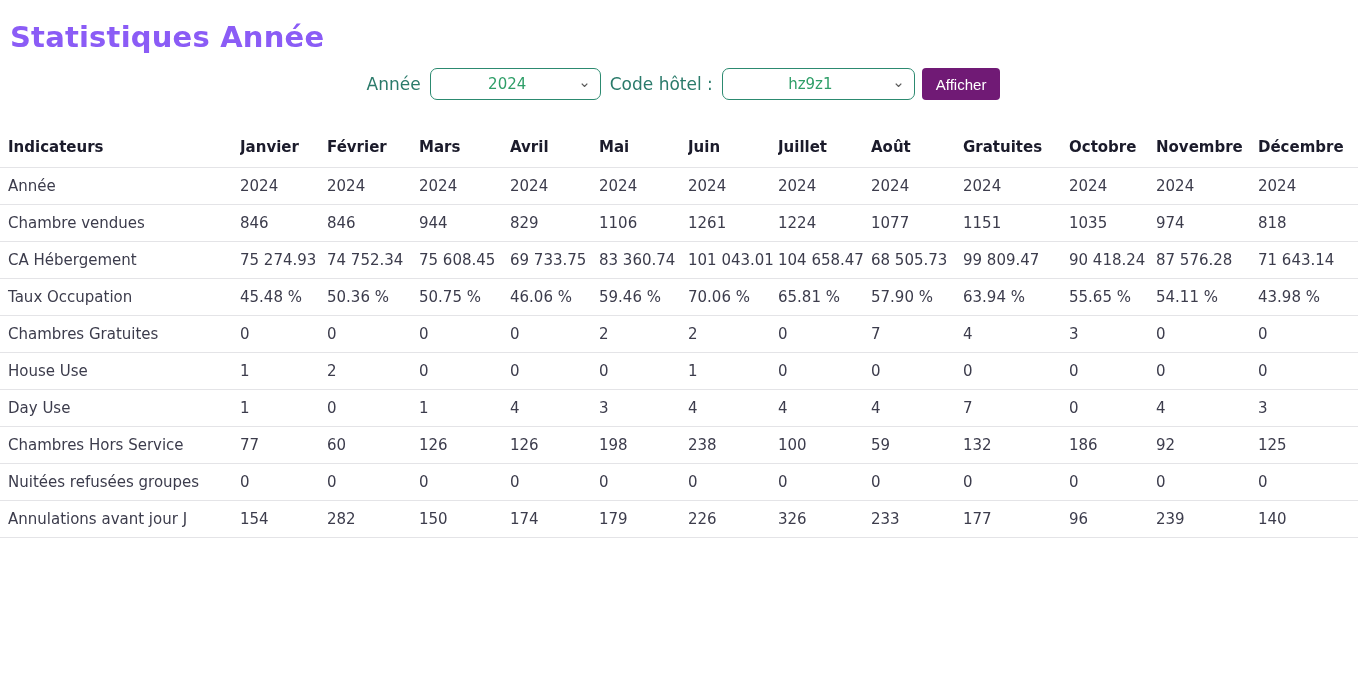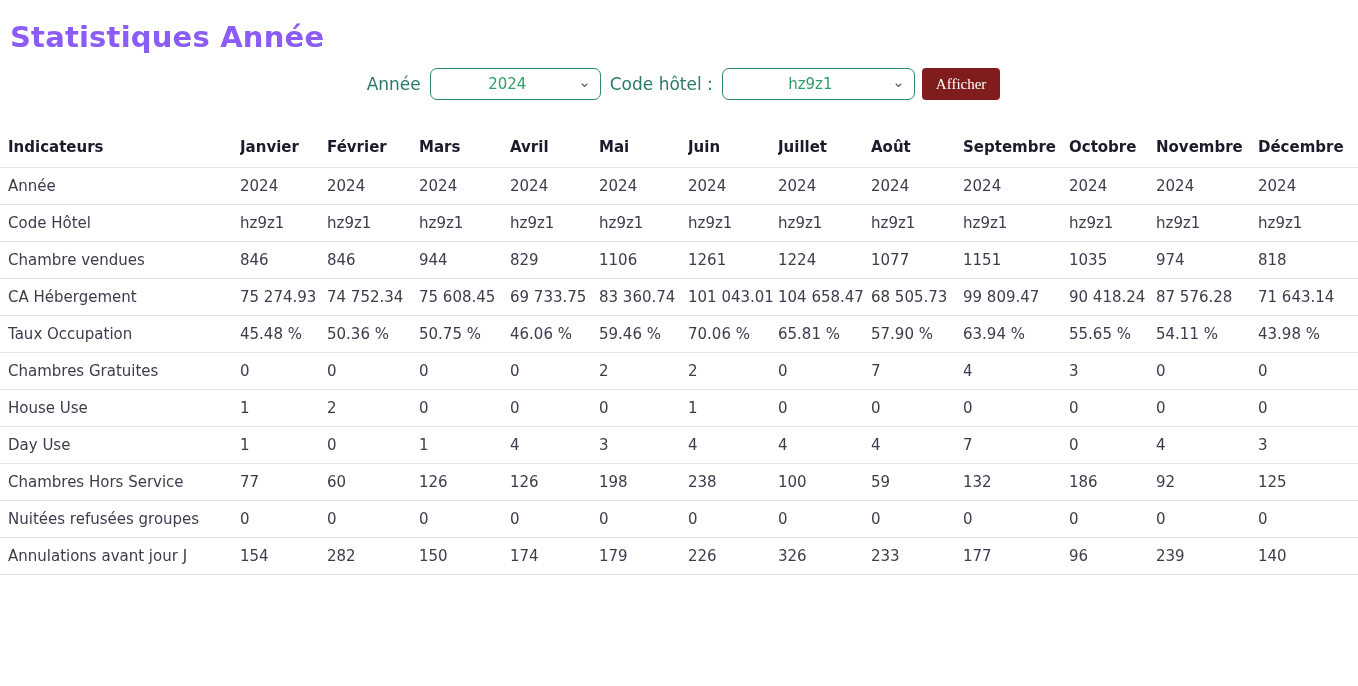--- a/index.html
+++ b/index.html
@@ -59,26 +59,26 @@
     color: #5a5a5a;
     font-size: 15px;
     pointer-events: none;
     line-height: 1;
   }
 
   .btn {
     margin-left: 7px;
     height: 32px;
     padding: 0 14px;
-    background: #7f1d1d;
+    background: #701a75;
     color: #ffffff;
     border: none;
     border-radius: 4px;
     font-size: 15px;
-    font-family: Liberation Serif, serif;
+    font-family: Liberation Sans, sans-serif;
     cursor: pointer;
   }
 
   table.stats {
     margin-top: 27px;
     width: 1358px;
     border-collapse: collapse;
     table-layout: fixed;
   }
   table.stats th, table.stats td {
@@ -143,56 +143,41 @@
       <tr id="head-row">
           <th>Indicateurs</th>
           <th>Janvier</th>
           <th>Février</th>
           <th>Mars</th>
           <th>Avril</th>
           <th>Mai</th>
           <th>Juin</th>
           <th>Juillet</th>
           <th>Août</th>
-          <th>Septembre</th>
+          <th>Gratuites</th>
           <th>Octobre</th>
           <th>Novembre</th>
           <th>Décembre</th>
         </tr>
     </thead>
     <tbody id="body-rows">
         <tr>
           <td>Année</td>
           <td>2024</td>
           <td>2024</td>
           <td>2024</td>
           <td>2024</td>
           <td>2024</td>
           <td>2024</td>
           <td>2024</td>
           <td>2024</td>
           <td>2024</td>
           <td>2024</td>
           <td>2024</td>
           <td>2024</td>
-        </tr>
-        <tr>
-          <td>Code Hôtel</td>
-          <td>hz9z1</td>
-          <td>hz9z1</td>
-          <td>hz9z1</td>
-          <td>hz9z1</td>
-          <td>hz9z1</td>
-          <td>hz9z1</td>
-          <td>hz9z1</td>
-          <td>hz9z1</td>
-          <td>hz9z1</td>
-          <td>hz9z1</td>
-          <td>hz9z1</td>
-          <td>hz9z1</td>
         </tr>
         <tr>
           <td>Chambre vendues</td>
           <td>846</td>
           <td>846</td>
           <td>944</td>
           <td>829</td>
           <td>1106</td>
           <td>1261</td>
           <td>1224</td>

